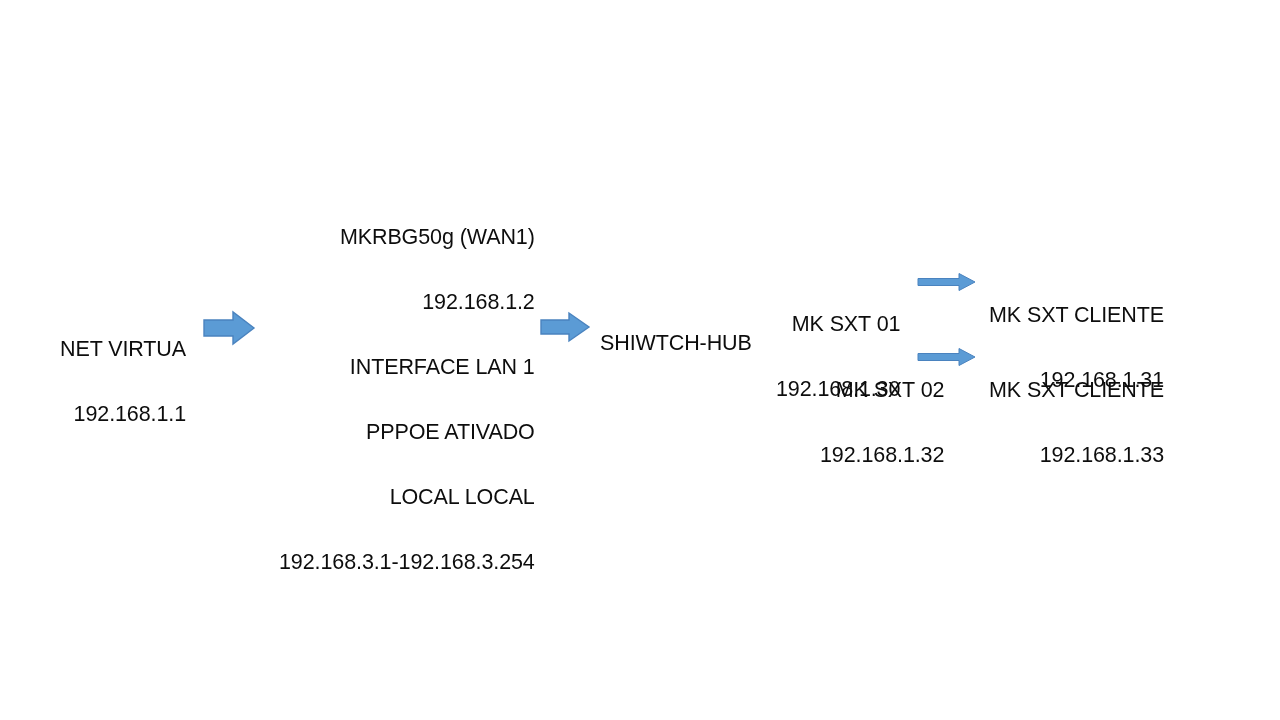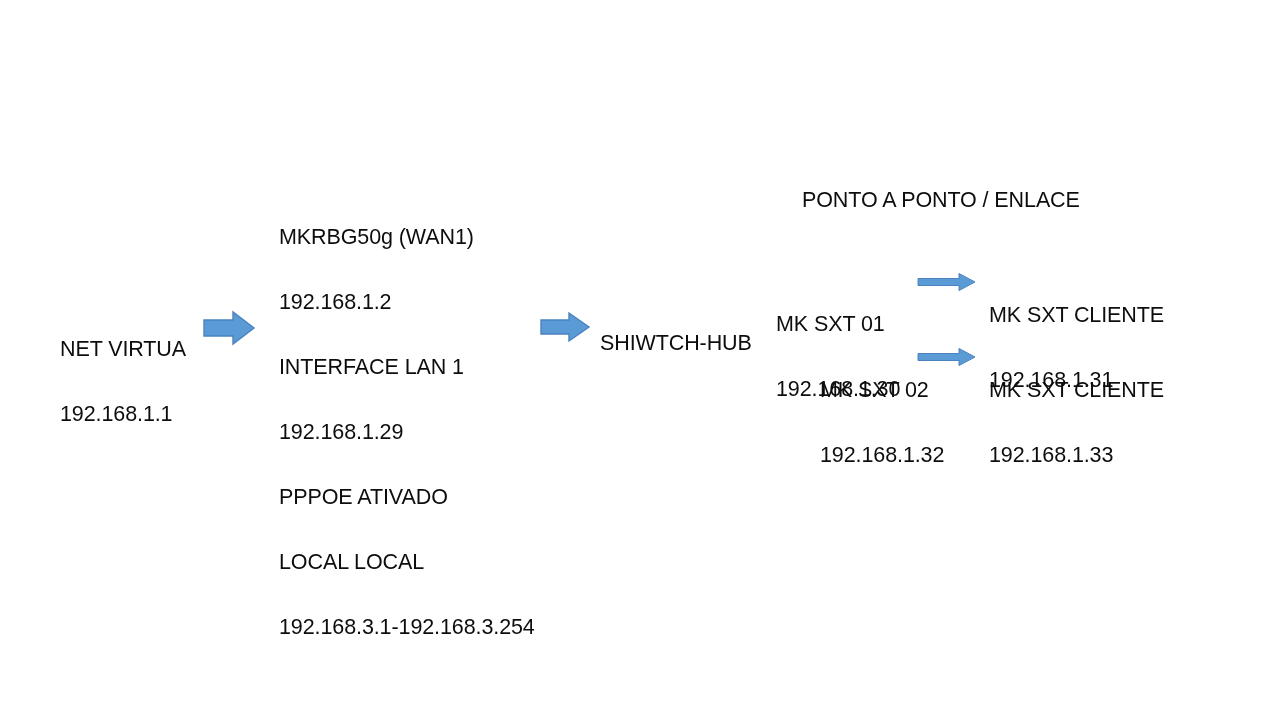--- a/index.html
+++ b/index.html
@@ -31,20 +31,21 @@
     position: absolute;
     white-space: pre;
   }
   .block .line {
     font-family: "Liberation Sans", sans-serif;
     font-size: 21.5px;
     line-height: 29px;
     color: #0d0d0d;
     white-space: pre;
     letter-spacing: -0.1px;
+    text-align: right;
   }
   .arrow-shape {
     position: absolute;
     display: block;
   }
   .arrow-shape svg {
     display: block;
     overflow: visible;
   }
   
@@ -81,39 +82,37 @@
   <div id="arrow-net-to-router" class="arrow-shape">
     <svg width="54" height="36" viewBox="0 0 54 36" aria-hidden="true">
       <polygon points="2,10 31,10 31,2 52,18 31,34 31,26 2,26" fill="#5B9BD5" stroke="#4A83BF" stroke-width="1.4" stroke-linejoin="miter"></polygon>
     </svg>
   </div>
 
   <div id="router-config-node" class="block">
     <div class="line">MKRBG50g (WAN1)</div>
     <div class="line">192.168.1.2</div>
     <div class="line">INTERFACE LAN 1</div>
-    <div class="line">192.168.1.29</div>
     <div class="line">PPPOE ATIVADO</div>
     <div class="line">LOCAL LOCAL</div>
     <div class="line">192.168.3.1-192.168.3.254</div>
     
     
   </div>
 
   <div id="arrow-router-to-switch" class="arrow-shape">
     <svg width="52" height="32" viewBox="0 0 52 32" aria-hidden="true">
       <polygon points="2,9 30,9 30,2 50,16 30,30 30,23 2,23" fill="#5B9BD5" stroke="#4A83BF" stroke-width="1.4" stroke-linejoin="miter"></polygon>
     </svg>
   </div>
 
   <div id="switch-node" class="block">
     <div class="line">SHIWTCH-HUB</div>
   </div>
 
-  <div id="ptp-heading" class="txt">PONTO A PONTO / ENLACE</div>
 
   <div id="sxt01-node" class="block">
     <div class="line">MK SXT 01</div>
     <div class="line">192.168.1.30</div>
   </div>
 
   <div id="arrow-link-1" class="arrow-shape">
     <svg width="60" height="20" viewBox="0 0 60 20" aria-hidden="true">
       <polygon points="1,6.5 42,6.5 42,1.5 58,10 42,18.5 42,13.5 1,13.5" fill="#5B9BD5" stroke="#4A83BF" stroke-width="1" stroke-linejoin="miter"></polygon>
     </svg>

